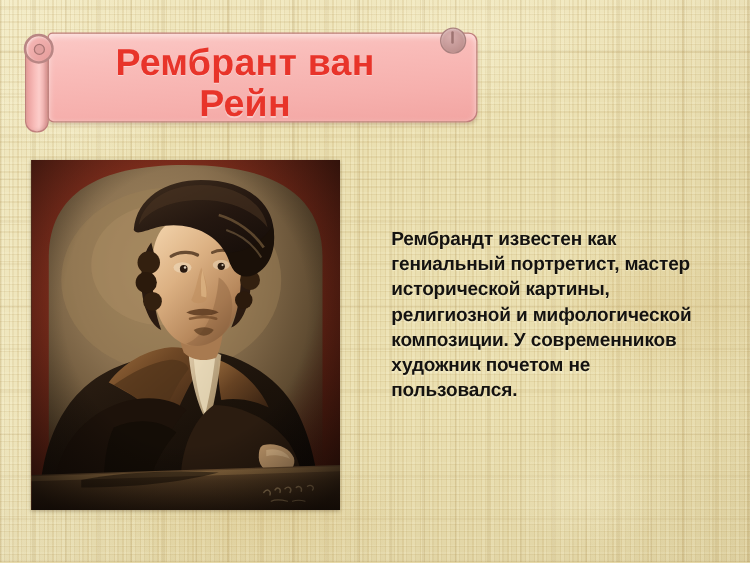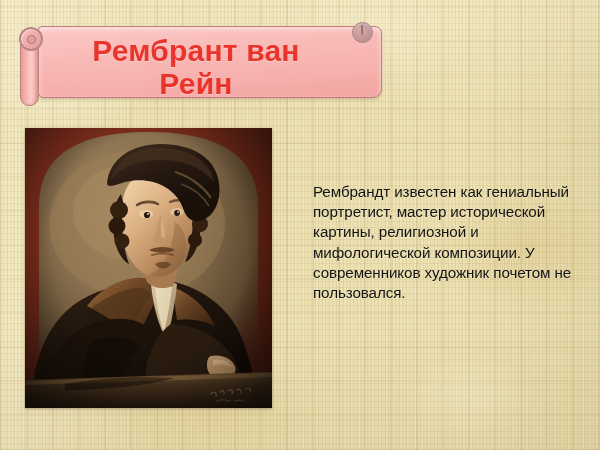--- a/index.html
+++ b/index.html
@@ -106,21 +106,21 @@
   #portrait{
     position:absolute;left:25px;top:128px;width:247px;height:280px;
     overflow:hidden;background:#2a1a10;
     box-shadow:0 1px 3px rgba(60,40,20,.35);
   }
   #portrait svg{display:block;width:247px;height:280px;}
 
   
   #body-text{
     position:absolute;left:313px;top:182px;width:262px;
-    font-size:15.2px;font-weight:normal;line-height:1.33;
+    font-size:15.2px;font-weight:bold;line-height:1.33;
     color:#141210;letter-spacing:-.1px;
     text-shadow:0 1px 0 rgba(255,252,230,.35);
   }
 </style>
 </head>
 <body>
 
 <div id="slide">
 
   <div class="fibers">

